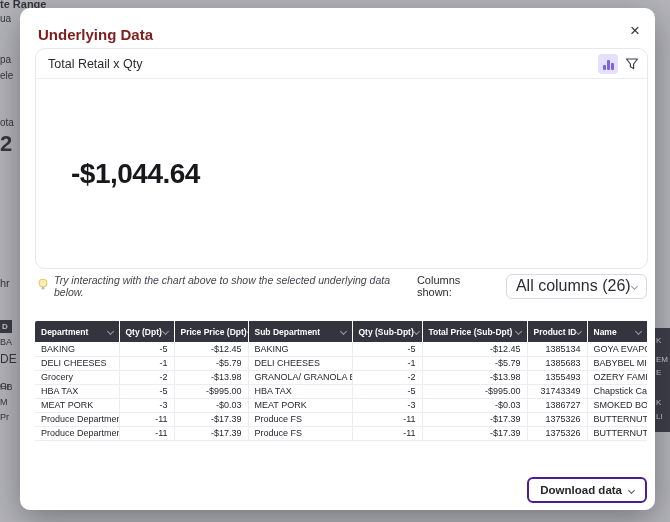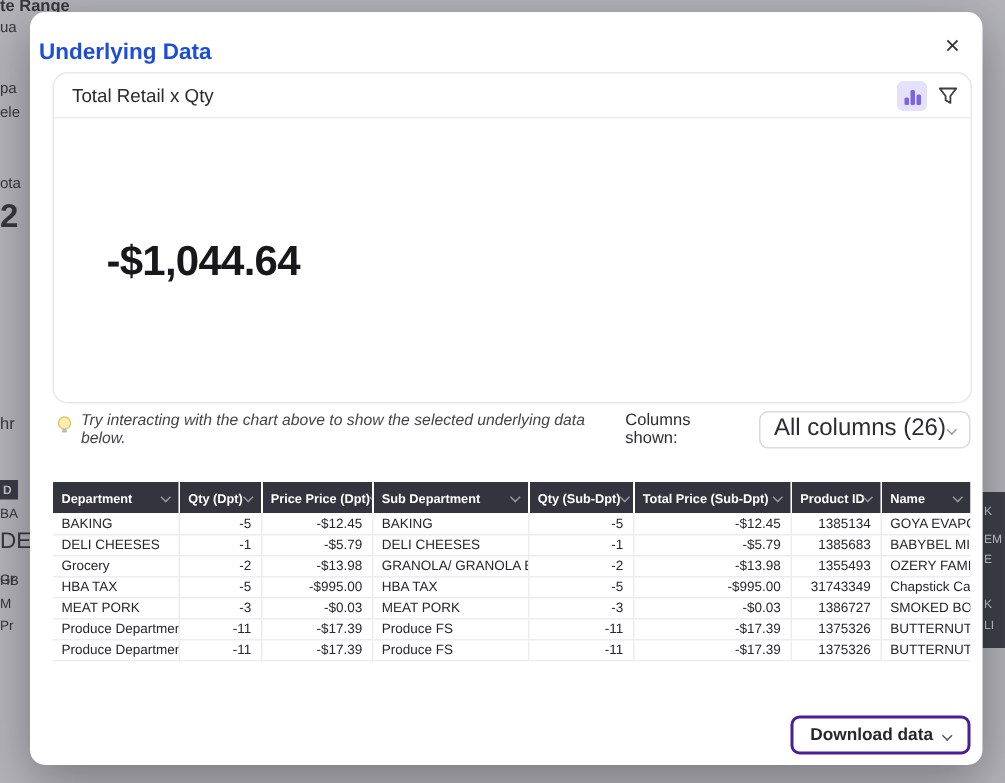--- a/index.html
+++ b/index.html
@@ -16,21 +16,21 @@
   .bg-chip { position:absolute; left:0; background:#3a3a44; color:#c4c4cc; font-size:8px; font-weight:700; padding:2px 4px 2px 2px; }
   .bg-right-dark { position:absolute; right:0; top:328px; width:15px; height:104px; background:#3e3e48; }
   .bg-right-dark span { position:absolute; left:1px; color:#c9c9d2; font-size:8px; white-space:nowrap; }
 
   
   .modal {
     position:absolute; left:20px; top:8px; width:635px; height:502px;
     background:#fff; border-radius:10px;
     box-shadow:0 10px 34px rgba(20,20,30,.38);
   }
-  .modal-title { position:absolute; left:6px; top:18px; font-size:15px; font-weight:700; color:#1d4ed8; }
+  .modal-title { position:absolute; left:18px; top:18px; font-size:15px; font-weight:700; color:#7f1d1d; }
   .close-btn {
     position:absolute; right:9px; top:12px; width:22px; height:22px;
     display:flex; align-items:center; justify-content:center;
     font-size:17px; color:#33333a; cursor:pointer; border:none; background:none;
     font-family:"Liberation Sans", sans-serif;
   }
 
   
   .card {
     position:absolute; left:15px; right:7px; top:40px; height:221px;
@@ -111,21 +111,21 @@
 
 <div id="bg-layer">
     <span class="bg-frag" style="top: -2px; font-size: 11px; font-weight: 700;">te Range</span>
     <span class="bg-frag" style="top: 13px; font-size: 10px;">ua</span>
     <span class="bg-frag" style="top: 54px; font-size: 10px;">pa</span>
     <span class="bg-frag" style="top: 70px; font-size: 10px;">ele</span>
     <span class="bg-frag" style="top: 117px; font-size: 10px;">ota</span>
     <span class="bg-frag" style="top: 131px; font-size: 22px; font-weight: 700;">2</span>
     <span class="bg-frag" style="top: 277px; font-size: 11px;">hr</span>
     <span class="bg-frag" style="top: 337px; font-size: 9px;">BA</span>
-    <span class="bg-frag" style="top: 352px; font-size: 15px;">DE</span>
+    <span class="bg-frag" style="top: 352px; font-size: 12px;">DE</span>
     <span class="bg-frag" style="top: 367px; font-size: 9px; margin-top: 14px;">Gr</span>
     <span class="bg-frag" style="top: 382px; font-size: 9px;">HB</span>
     <span class="bg-frag" style="top: 397px; font-size: 9px;">M</span>
     <span class="bg-frag" style="top: 412px; font-size: 9px;">Pr</span>
     <span class="bg-chip" style="top: 320px;">D</span>
   </div>
 <div class="bg-right-dark" id="bg-right">
     <span style="top: 8px;">K</span>
     <span style="top: 27px;">EM</span>
     <span style="top: 40px;">E</span>

